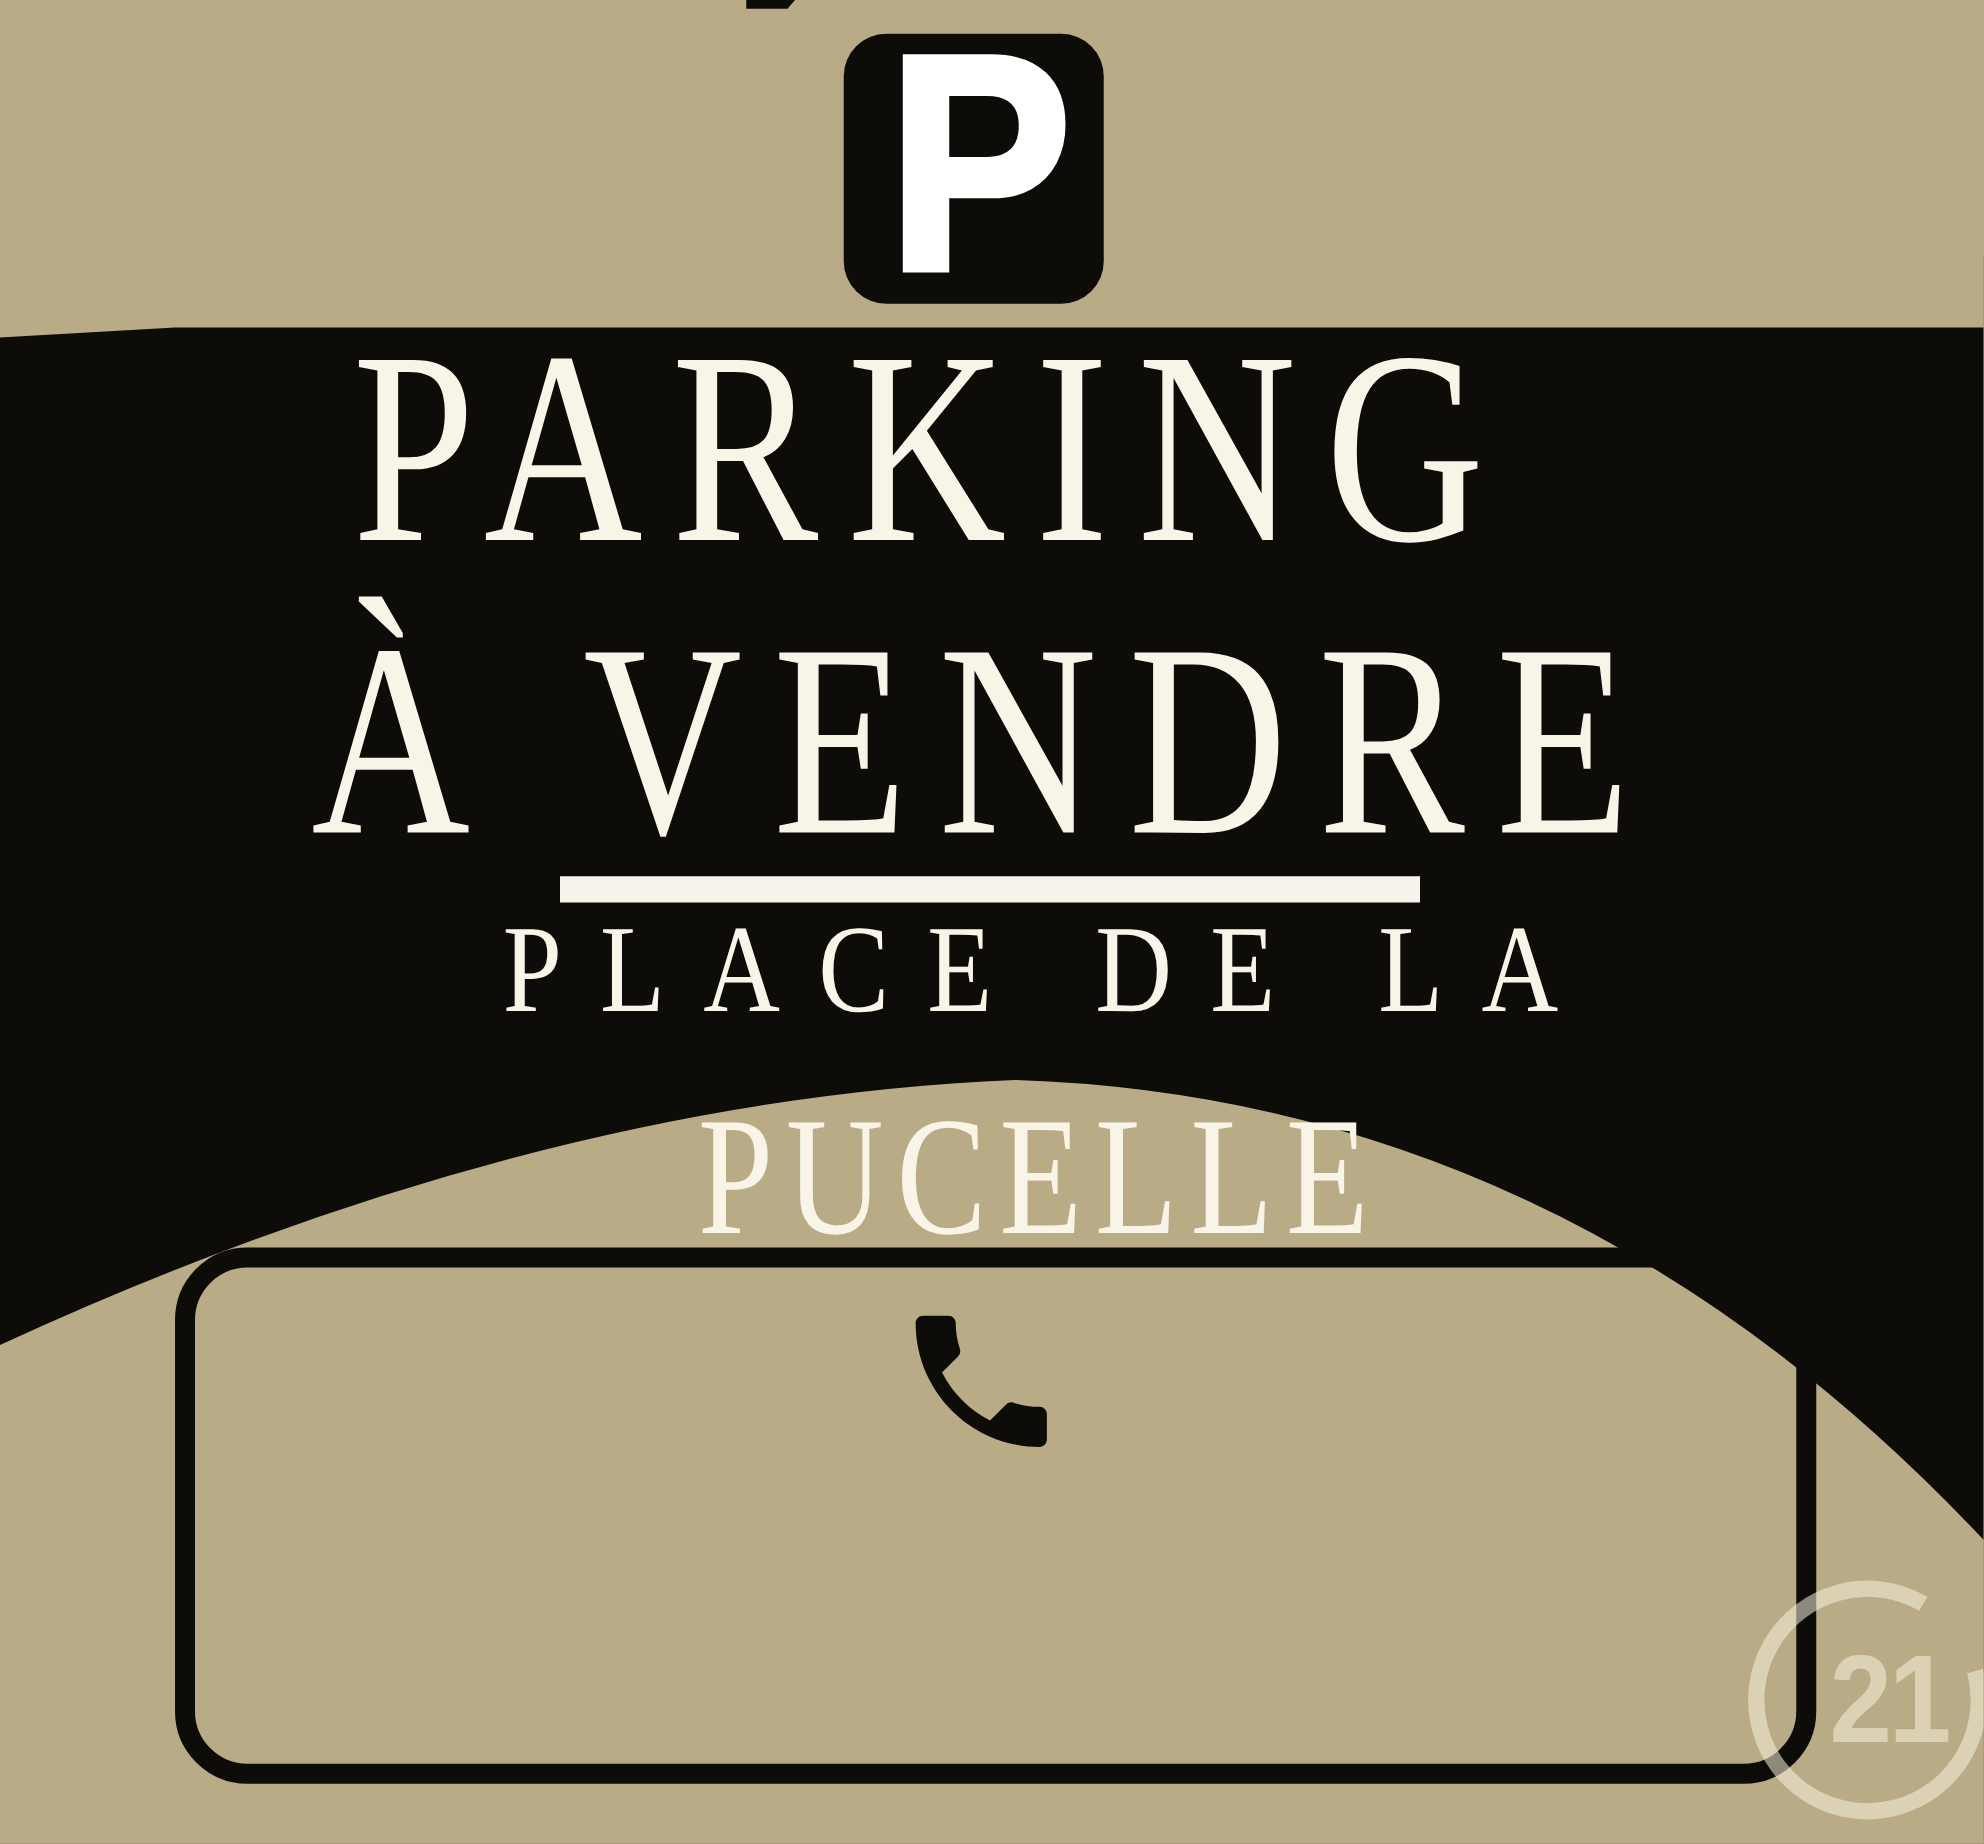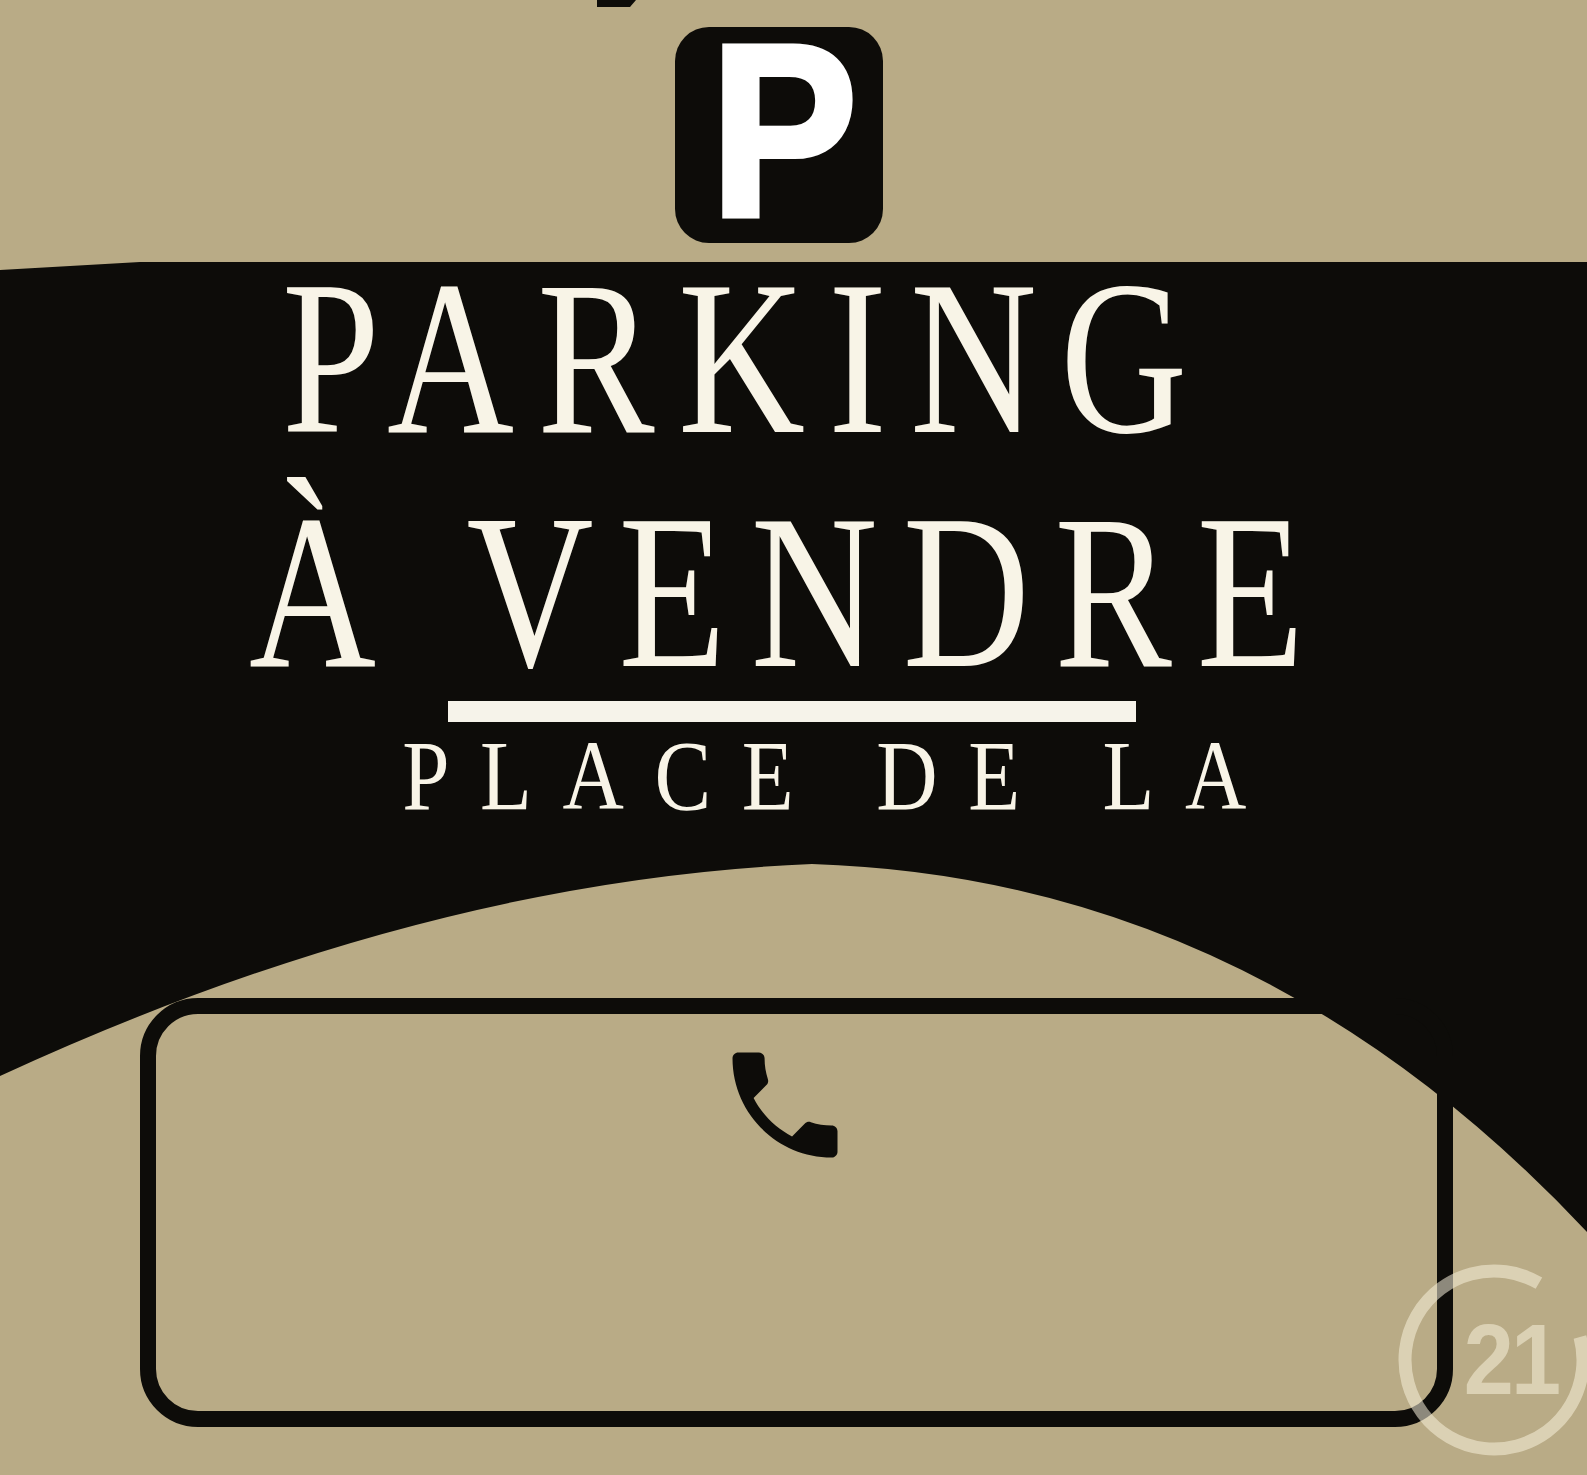--- a/index.html
+++ b/index.html
@@ -82,20 +82,23 @@
     <span>À VENDRE</span>
   </div>
   <div class="line t-parking z2">
     <span>PARKING</span>
   </div>
   <div class="underline z2"></div>
 
   <div class="line t-place z2">
     <span>PLACE DE LA</span>
   </div>
+  <div class="line t-pucelle z3">
+    <span>PUCELLE</span>
+  </div>
 
   <div class="phone-box"></div>
 
   <svg class="phone-icon" width="140" height="140" viewBox="0 0 24 24">
     <path fill="#0d0c09" d="M6.62 10.79c1.44 2.83 3.76 5.14 6.59 6.59l2.2-2.2c.27-.27.67-.36 1.02-.24 1.12.37 2.33.57 3.57.57.55 0 1 .45 1 1V20c0 .55-.45 1-1 1-9.39 0-17-7.61-17-17 0-.55.45-1 1-1h3.5c.55 0 1 .45 1 1 0 1.25.2 2.45.57 3.57.11.35.03.74-.25 1.02l-2.2 2.2z"></path>
   </svg>
 
 
   <svg class="c21" width="205" height="215" viewBox="0 0 205 215">
     <circle cx="101" cy="104" r="89" fill="none" stroke="rgba(247,240,219,0.55)" stroke-width="13" stroke-dasharray="489 70" transform="rotate(-15 101 104)"></circle>

